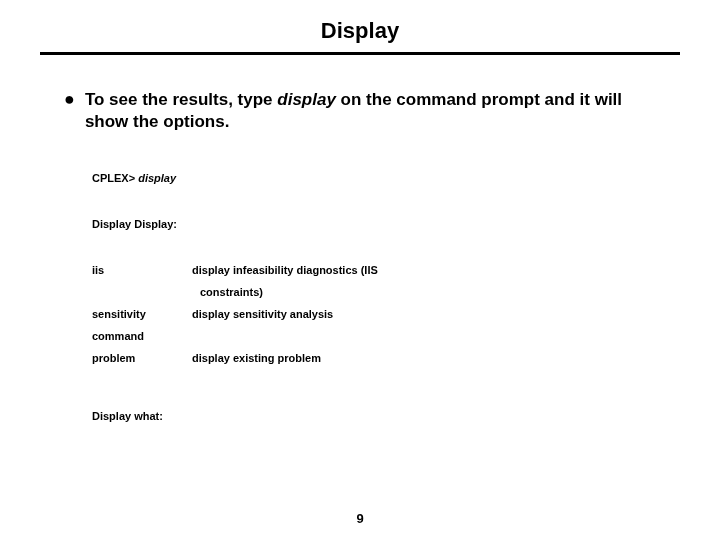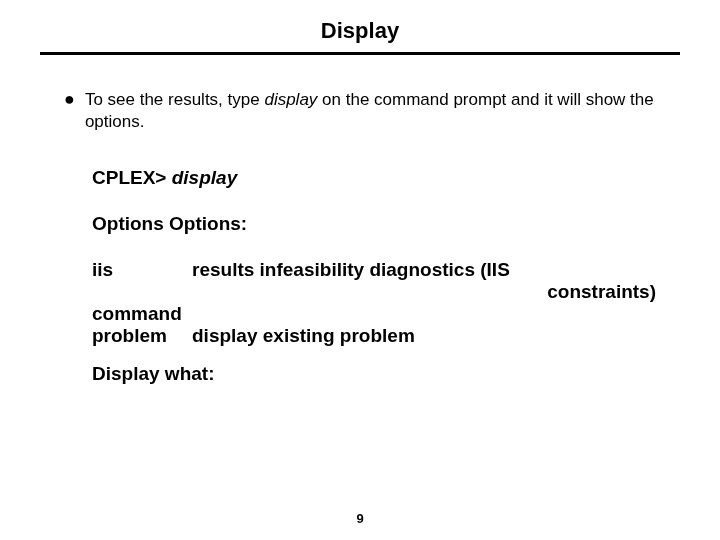--- a/index.html
+++ b/index.html
@@ -31,57 +31,56 @@
     align-items: flex-start;
     margin-bottom: 34px;
   }
   .bullet {
     font-size: 18px;
     line-height: 20px;
     margin-right: 10px;
   }
   .bullet-text {
     font-size: 17px;
-    font-weight: normal;
+    font-weight: bold;
     line-height: 22px;
   }
   .bullet-text .italic {
     font-style: italic;
   }
   .indented {
     padding-left: 28px;
-    font-size: 19px;
+    font-size: 11px;
     font-weight: bold;
     line-height: 22px;
   }
   .prompt {
     margin-bottom: 24px;
   }
   .prompt .cmd {
     font-style: italic;
   }
   .options-label {
     margin-bottom: 24px;
   }
   .options-table {
-    margin-bottom: 16px;
+    margin-bottom: 36px;
   }
   .opt-row {
     display: flex;
   }
   .opt-key {
     width: 100px;
     flex-shrink: 0;
   }
   .opt-desc {
     flex: 1;
   }
   .opt-desc-cont {
     padding-left: 8px;
-    text-align: right;
   }
   .display-what {
     margin-top: 12px;
   }
   .page-num {
     position: absolute;
     bottom: 14px;
     left: 0;
     right: 0;
     text-align: center;
@@ -102,32 +101,36 @@
     <div class="bullet-text">
       <span>To see the results, type </span><span class="italic">display</span><span> on the command prompt and it will show the options.</span>
     </div>
   </div>
 
   <div class="indented">
     <div class="prompt">
       <span>CPLEX&gt; </span><span class="cmd">display</span>
     </div>
 
-    <div class="options-label">Options Options:</div>
+    <div class="options-label">Display Display:</div>
 
     <div class="options-table">
       <div class="opt-row">
         <span class="opt-key">iis</span>
-        <span class="opt-desc">results infeasibility diagnostics (IIS</span>
+        <span class="opt-desc">display infeasibility diagnostics (IIS</span>
       </div>
       <div class="opt-row">
         <span class="opt-key"></span>
         <span class="opt-desc opt-desc-cont">constraints)</span>
       </div>
       <div class="opt-row">
+      </div>
+      <div class="opt-row">
+        <span class="opt-key">sensitivity</span>
+        <span class="opt-desc">display sensitivity analysis</span>
       </div>
       <div class="opt-row">
         <span class="opt-key">command</span>
       </div>
       <div class="opt-row">
         <span class="opt-key">problem</span>
         <span class="opt-desc">display existing problem</span>
       </div>
     </div>
 

